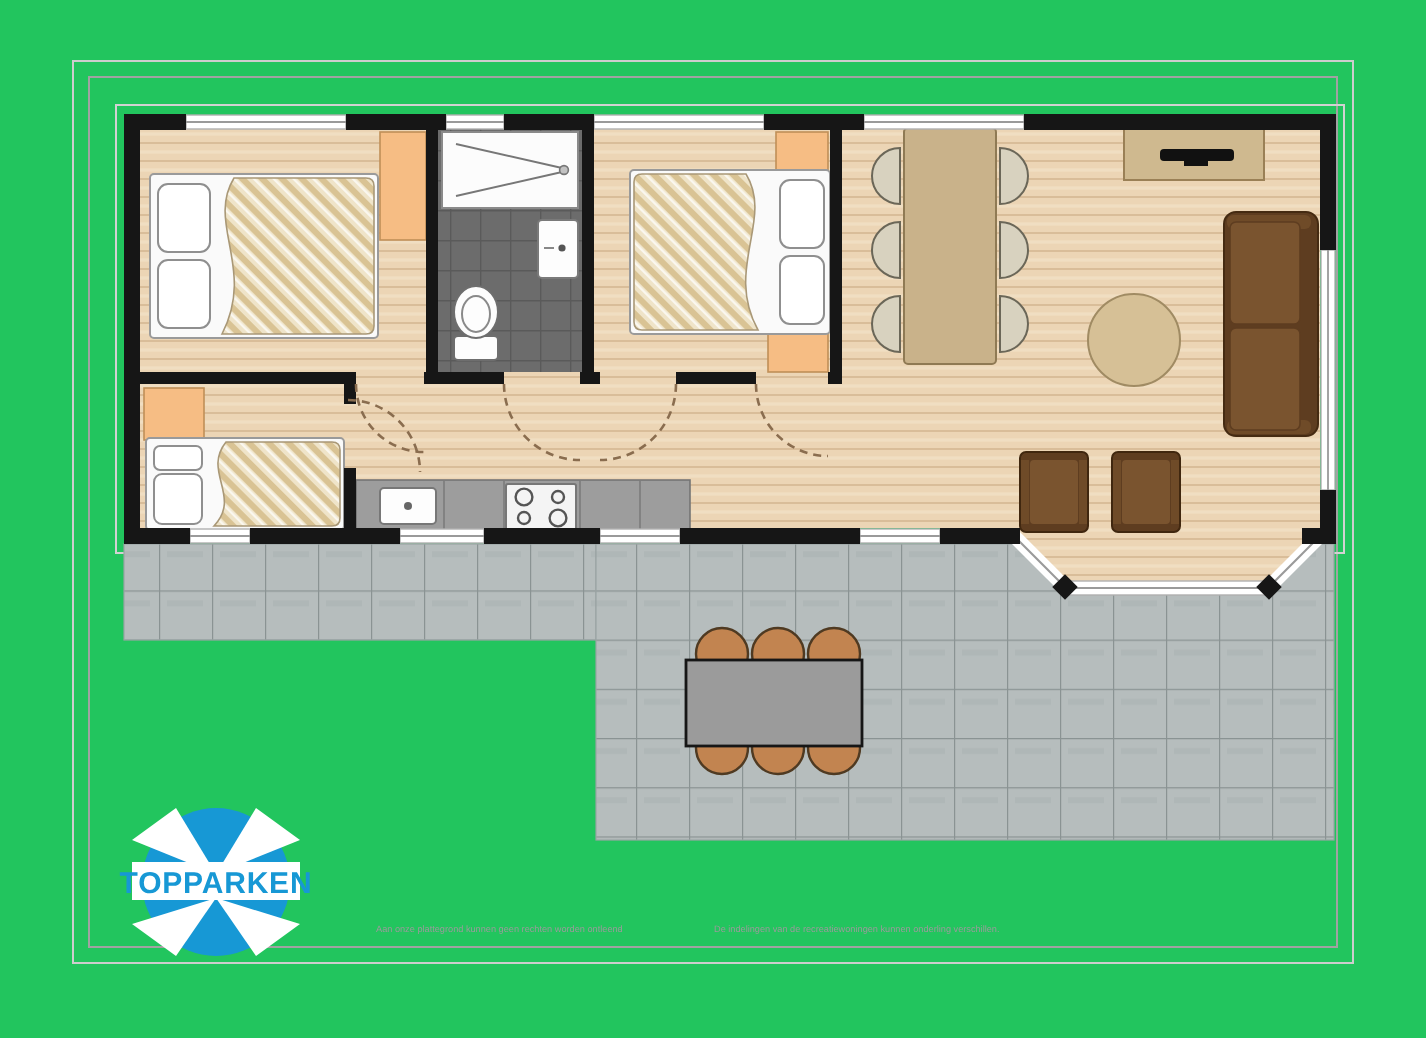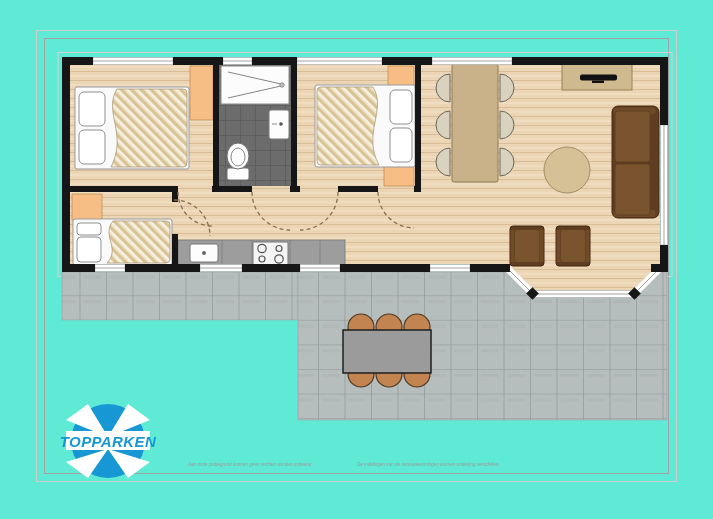--- a/index.html
+++ b/index.html
@@ -1,16 +1,16 @@
 <!DOCTYPE html>
 <html><head>
 <meta charset="utf-8">
 <style>
   html,body{margin:0;padding:0;background:#ffffff;font-family:"Liberation Sans",sans-serif;}
-  .sheet{position:relative;width:713px;height:519px;background:#5eead4;overflow:hidden;font-style:italic;}
+  .sheet{position:relative;width:713px;height:519px;background:#22c55e;overflow:hidden;}
   svg{display:block;}
   text{font-family:"Liberation Sans",sans-serif;}
   .logo-text{font-weight:bold;font-size:15px;letter-spacing:.4px;}
   .footer-text{font-size:4.6px;}
 </style>
 </head>
 <body>
 
 <div class="sheet">
 <svg width="713" height="519" viewBox="0 0 713 519">

